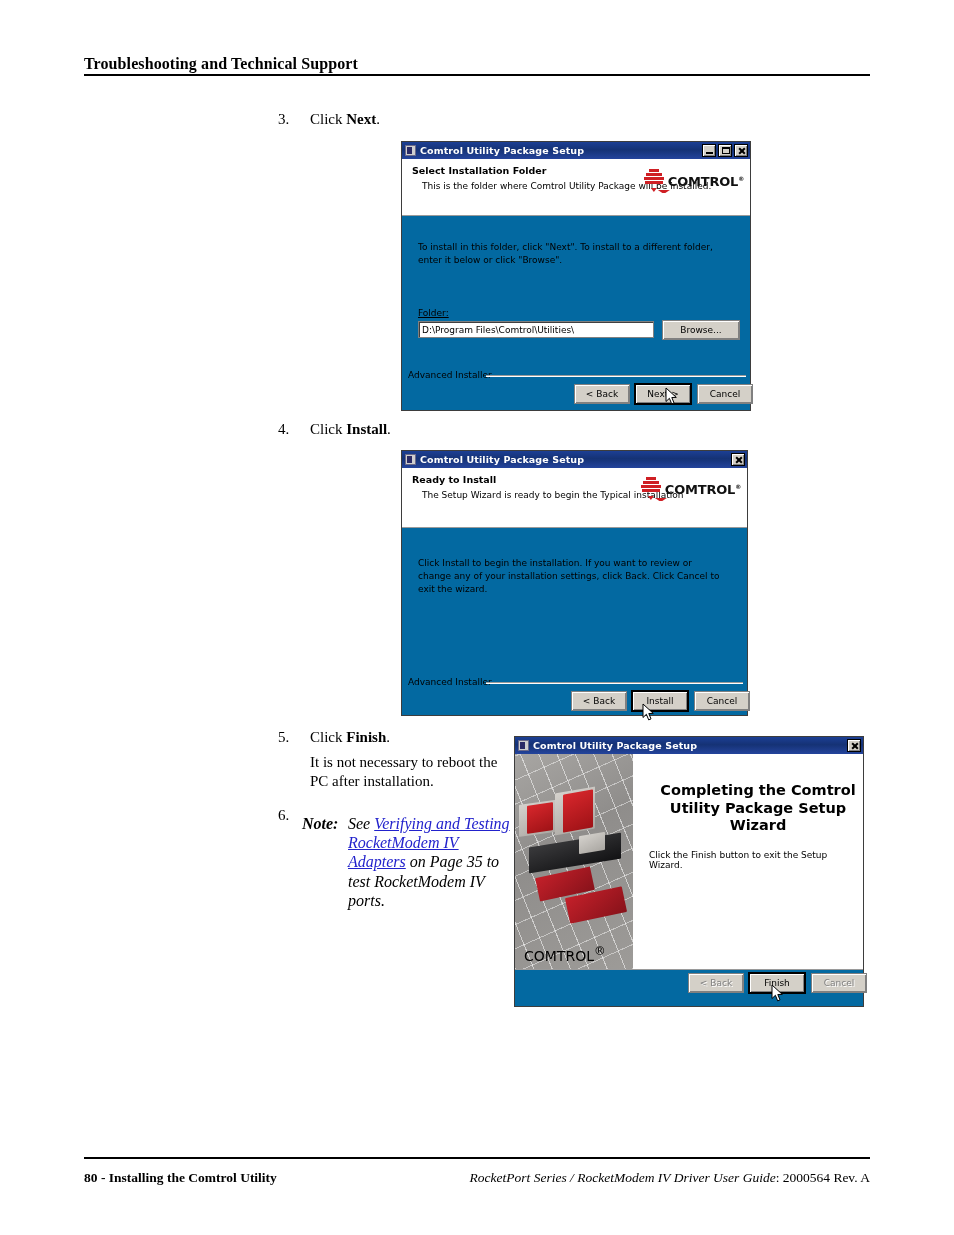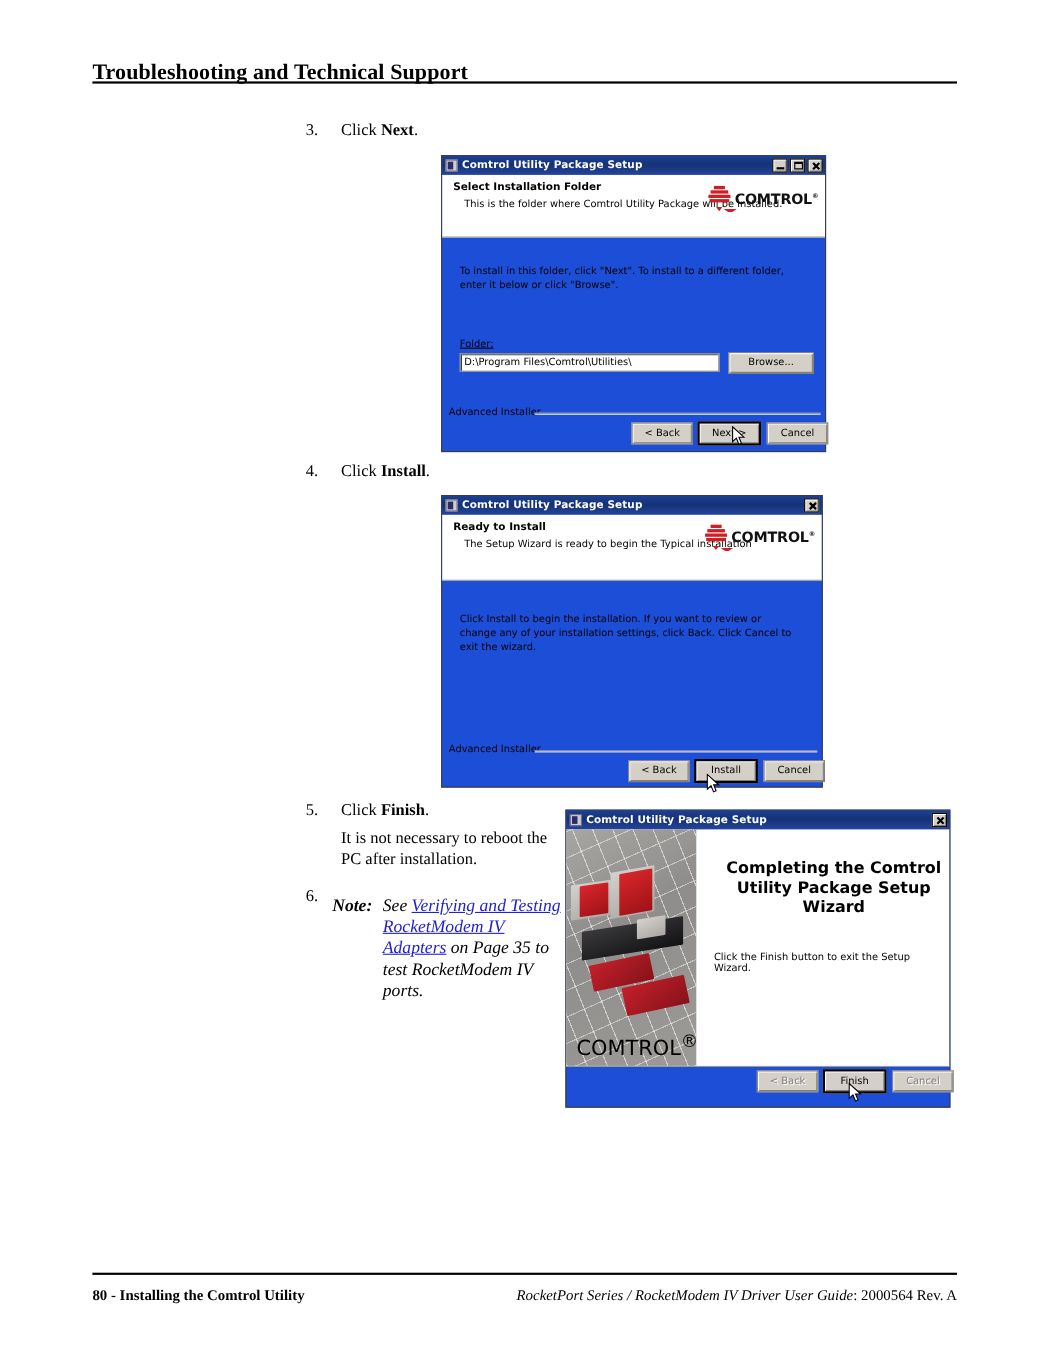--- a/index.html
+++ b/index.html
@@ -11,21 +11,21 @@
     position: relative;
     overflow: hidden;
   }
 
   
   .page { position:absolute; inset:0; }
 
   .hdr-text {
     position:absolute; left:84px; top:55px;
     font-family:"Liberation Serif", serif;
-    font-weight:bold; font-size:20px; color:#000;
+    font-weight:bold; font-size:16px; color:#000;
     letter-spacing:0.1px;
   }
   .hdr-rule {
     position:absolute; left:84px; top:74px; width:786px; height:2px;
     background:#000;
   }
   .ftr-rule {
     position:absolute; left:84px; top:1157px; width:786px; height:2px;
     background:#000;
   }
@@ -58,21 +58,21 @@
     position:relative; padding-left:46px;
   }
   .note .lbl {
     position:absolute; left:0; top:0;
     font-weight:bold; font-style:italic;
   }
 
   
   .dlg {
     position:absolute;
-    background:#1d4ed8;
+    background:#0369a1;
     border:1px solid #3d3d3d;
     font-family:"DejaVu Sans", sans-serif;
     color:#000;
   }
   .tbar {
     height:17px;
     background:linear-gradient(180deg,#1c3f94 0%, #153275 45%, #24449c 100%);
     display:flex; align-items:center; padding:0 2px 0 3px;
     position:relative;
   }
@@ -177,29 +177,29 @@
   }
   .dev { position:absolute; border-radius:1px; }
   .dev.red   { background:linear-gradient(160deg,#d8272c,#9e1216); }
   .dev.gray  { background:linear-gradient(160deg,#d5d2cd,#a9a6a1); }
   .dev.black { background:linear-gradient(170deg,#3a3a3c,#121214); }
   .dev.card  { background:linear-gradient(150deg,#c4202a,#87121a); }
   .logo-bot {
     position:absolute; left:6px; bottom:5px;
     display:flex; align-items:center; gap:3px;
   }
-  .logo-bot .wm { font-size:19px; color:#000; }
+  .logo-bot .wm { font-size:14px; color:#000; }
 
   .wiz-h {
     position:absolute; left:134px; top:28px; width:218px;
     font-family:"DejaVu Sans", sans-serif;
     font-weight:bold; font-size:14.5px; line-height:1.22; color:#000;text-align:center;
   }
   .wiz-p {
-    position:absolute; left:134px; top:112px; width:210px;
+    position:absolute; left:134px; top:96px; width:210px;
     font-size:9px; color:#000;
   }
 </style>
 </head>
 <body>
 
 <div class="page">
 
   <div class="hdr-text">Troubleshooting and Technical Support</div>
   <div class="hdr-rule"></div>

